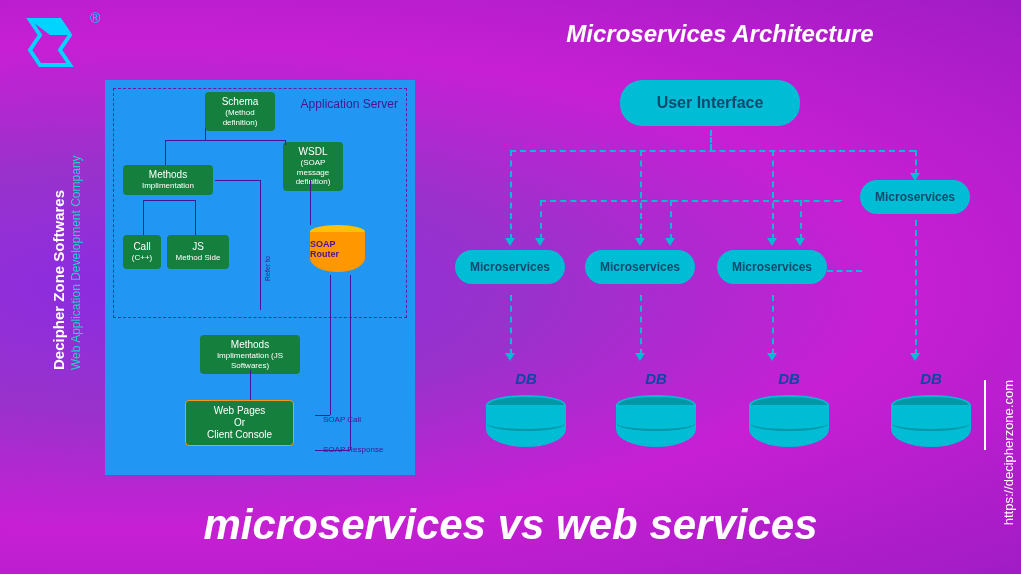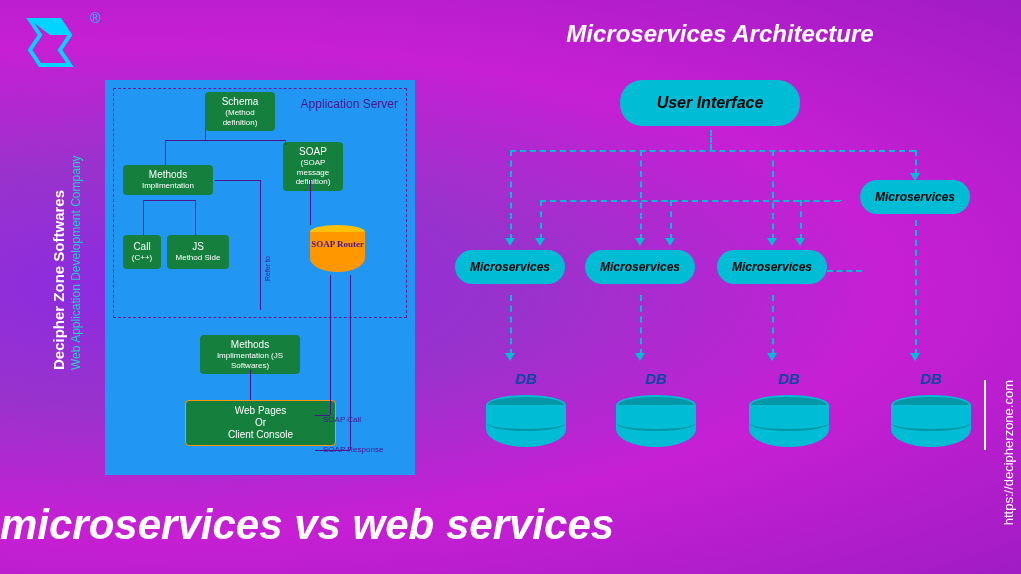--- a/index.html
+++ b/index.html
@@ -87,30 +87,30 @@
   font-size: 10px;
   line-height: 1.2;
 }
 .node .sub { font-size: 8px; display: block; }
 .node-schema { top: 12px; left: 100px; width: 70px; }
 .node-wsdl { top: 62px; left: 178px; width: 60px; }
 .node-methods { top: 85px; left: 18px; width: 90px; }
 .node-core { top: 155px; left: 18px; width: 38px; padding: 6px 2px; }
 .node-js { top: 155px; left: 62px; width: 62px; padding: 6px 2px; }
 .node-methods2 { top: 255px; left: 95px; width: 100px; }
-.node-webpages { top: 320px; left: 80px; width: 151px; border: 1px solid #ff9800; }
+.node-webpages { top: 320px; left: 80px; width: 109px; border: 1px solid #ff9800; }
 .soap-cyl {
   position: absolute;
   top: 145px;
   left: 205px;
   width: 55px;
 }
 .cyl-top { width: 55px; height: 14px; background: #ffc107; border-radius: 50%; }
 .cyl-body { width: 55px; height: 40px; background: #ff9800; margin-top: -7px; border-radius: 0 0 50% 50% / 0 0 14px 14px; }
-.cyl-label { position: absolute; top: 14px; width: 100%; text-align: center; color: #4a148c; font-size: 9px; font-weight: bold; font-family: Liberation Serif, serif; }
+.cyl-label { position: absolute; top: 14px; width: 100%; color: #4a148c; font-size: 9px; font-weight: bold; }
 .refer-label {
   position: absolute;
   top: 185px;
   left: 150px;
   font-size: 7px;
   color: #4a148c;
   transform: rotate(-90deg);
 }
 .soap-call { position: absolute; top: 335px; left: 218px; font-size: 8px; color: #4a148c; }
 .soap-resp { position: absolute; top: 365px; left: 218px; font-size: 8px; color: #4a148c; }
@@ -124,25 +124,24 @@
 .arch-title {
   color: #fff;
   font-size: 24px;
   font-style: italic;
   font-weight: bold;
   text-align: center;
   margin-bottom: 25px;
 }
 .pill {
   background: #00bcd4;
-  color: #000000;
+  color: #0c4a6e;
   font-weight: bold;
   border-radius: 22px;
   padding: 12px 20px;
-  font-style: italic;
   text-align: center;
   position: absolute;
   font-size: 14px;
 }
 .pill-ui { top: 60px; left: 175px; width: 180px; padding: 14px 20px; font-size: 16px; }
 .pill-ms1 { top: 230px; left: 10px; width: 110px; font-size: 12px; padding: 10px 8px; }
 .pill-ms2 { top: 230px; left: 140px; width: 110px; font-size: 12px; padding: 10px 8px; }
 .pill-ms3 { top: 230px; left: 272px; width: 110px; font-size: 12px; padding: 10px 8px; }
 .pill-ms4 { top: 160px; left: 415px; width: 110px; font-size: 12px; padding: 10px 8px; }
 .db-cyl {
@@ -171,21 +170,21 @@
   width: 0; height: 0;
   border-left: 5px solid transparent;
   border-right: 5px solid transparent;
   border-top: 8px solid #00bcd4;
 }
 .main-title {
   position: absolute;
   bottom: 25px;
   left: 0;
   width: 100%;
-  text-align: left;
+  text-align: center;
   color: #fff;
   font-size: 42px;
   font-style: italic;
   font-weight: bold;
 }
 </style>
 </head>
 <body>
 
 <div class="logo">
@@ -207,21 +206,21 @@
 <div class="left-panel">
   <div class="app-server-box">
     <div class="app-server-label">Application Server</div>
   </div>
 
   <div class="node node-schema">
     <span>Schema</span>
     <span class="sub">(Method definition)</span>
   </div>
   <div class="node node-wsdl">
-    <span>SOAP</span>
+    <span>WSDL</span>
     <span class="sub">(SOAP message definition)</span>
   </div>
   <div class="node node-methods">
     <span>Methods</span>
     <span class="sub">Implimentation</span>
   </div>
   <div class="node node-core">
     <span>Call</span>
     <span class="sub">(C++)</span>
   </div>

